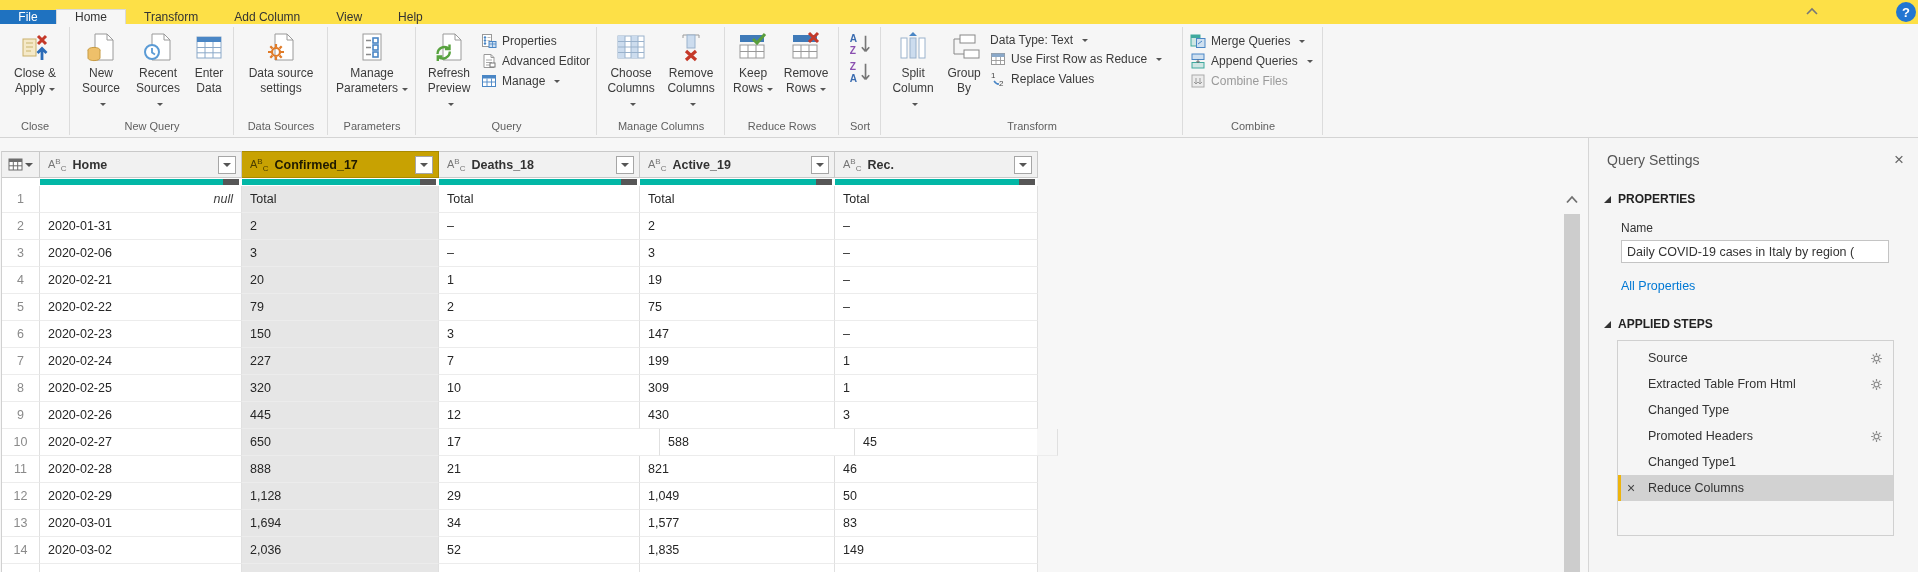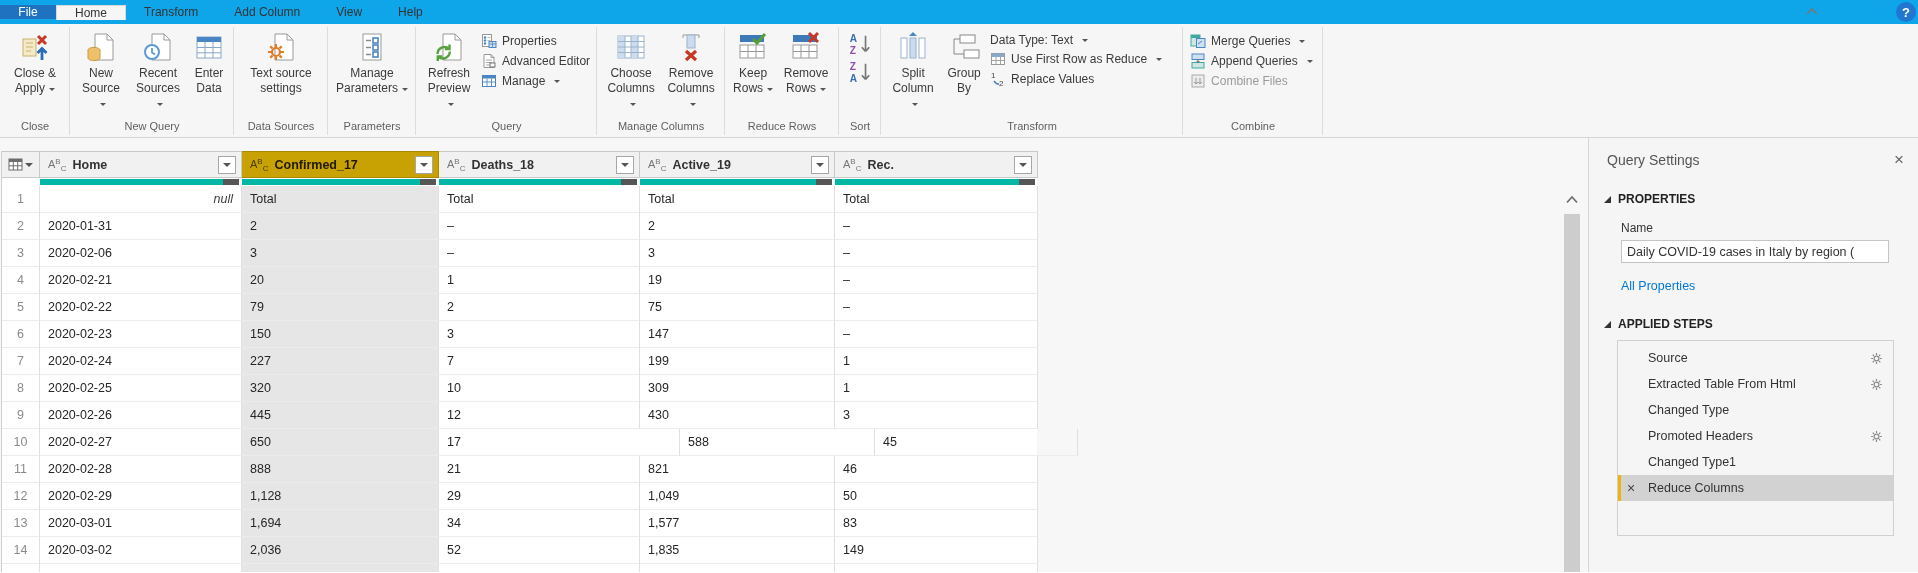--- a/index.html
+++ b/index.html
@@ -1,19 +1,19 @@
 <!DOCTYPE html>
 <html><head>
 <meta charset="utf-8">
 <style>
 *{margin:0;padding:0;box-sizing:border-box}
 body{font-family:"Liberation Sans",sans-serif;background:#fff}
 .app{width:1918px;height:573px;overflow:hidden;position:relative;font-size:12px;color:#333;background:#fff}
 
-.tabbar{height:24px;display:flex;align-items:center;background:#0ea5e9;position:relative}
+.tabbar{height:24px;display:flex;align-items:flex-end;background:#fde047;position:relative}
 .file-tab{width:56px;background:#1f72c0;color:#fff;display:flex;align-items:center;justify-content:center;cursor:default}
 .tabs{display:flex}
 .tab{padding:0 18px;display:flex;align-items:center;color:#333;cursor:default}
 .tab.active{background:#f6f6f6;border:1px solid #d9d9d9;border-bottom:none}
 .rib-collapse{position:absolute;right:98px;top:5px;width:16px;height:14px}
 .help-circle{position:absolute;right:2px;top:2px;width:20px;height:20px;border-radius:50%;background:#2176d2;color:#fff;font-weight:bold;font-size:13px;display:flex;align-items:center;justify-content:center}
 
 .ribbon{height:114px;background:#f6f6f6;border-bottom:1px solid #d4d4d4;display:flex;align-items:stretch}
 .rgroup{display:flex;flex-direction:column;position:relative;padding:2px 5px 0}
 .rgroup::after{content:"";position:absolute;right:0;top:3px;bottom:2px;width:1px;background:#dcdcdc}
@@ -156,21 +156,21 @@
 
     <div class="rgroup">
       <div class="rbody">
         <div class="bigbtn" style="width:84px">
           <svg class="icon32" viewBox="0 0 32 32">
               <path d="M10 3h12l6 6v20H10z" fill="#fff" stroke="#9a9a9a"></path>
               <path d="M22 3v6h6" fill="none" stroke="#9a9a9a"></path>
               <circle cx="11" cy="21" r="4" fill="none" stroke="#e07b28" stroke-width="2.2"></circle>
               <path d="M11 13v3M11 26v3M3 21h3M16 21h3M5.3 15.3l2.1 2.1M14.6 24.6l2.1 2.1M16.7 15.3l-2.1 2.1M7.4 24.6l-2.1 2.1" stroke="#e07b28" stroke-width="2.2"></path>
             </svg>
-          <span class="lbl"><span>Text source settings</span></span>
+          <span class="lbl"><span>Data source settings</span></span>
         </div>
       </div>
       <div class="glabel">Data Sources</div>
     </div>
 
     <div class="rgroup">
       <div class="rbody">
         <div class="bigbtn" style="width:78px">
           <svg class="icon32" viewBox="0 0 32 32">
               <rect x="7" y="3" width="18" height="26" fill="#fff" stroke="#9a9a9a"></rect>
@@ -527,21 +527,21 @@
               <div class="pq-cell" style="width: 202px;">2020-02-26</div>
               <div class="pq-cell selcol" style="width: 197px;">445</div>
               <div class="pq-cell" style="width: 201px;">12</div>
               <div class="pq-cell" style="width: 195px;">430</div>
               <div class="pq-cell" style="width: 203px;">3</div>
             </div>
             <div class="pq-row">
               <div class="pq-num">10</div>
               <div class="pq-cell" style="width: 202px;">2020-02-27</div>
               <div class="pq-cell selcol" style="width: 197px;">650</div>
-              <div class="pq-cell" style="width: 241px;">17</div>
+              <div class="pq-cell" style="width: 221px;">17</div>
               <div class="pq-cell" style="width: 195px;">588</div>
               <div class="pq-cell" style="width: 203px;">45</div>
             </div>
             <div class="pq-row">
               <div class="pq-num">11</div>
               <div class="pq-cell" style="width: 202px;">2020-02-28</div>
               <div class="pq-cell selcol" style="width: 197px;">888</div>
               <div class="pq-cell" style="width: 201px;">21</div>
               <div class="pq-cell" style="width: 195px;">821</div>
               <div class="pq-cell" style="width: 203px;">46</div>

